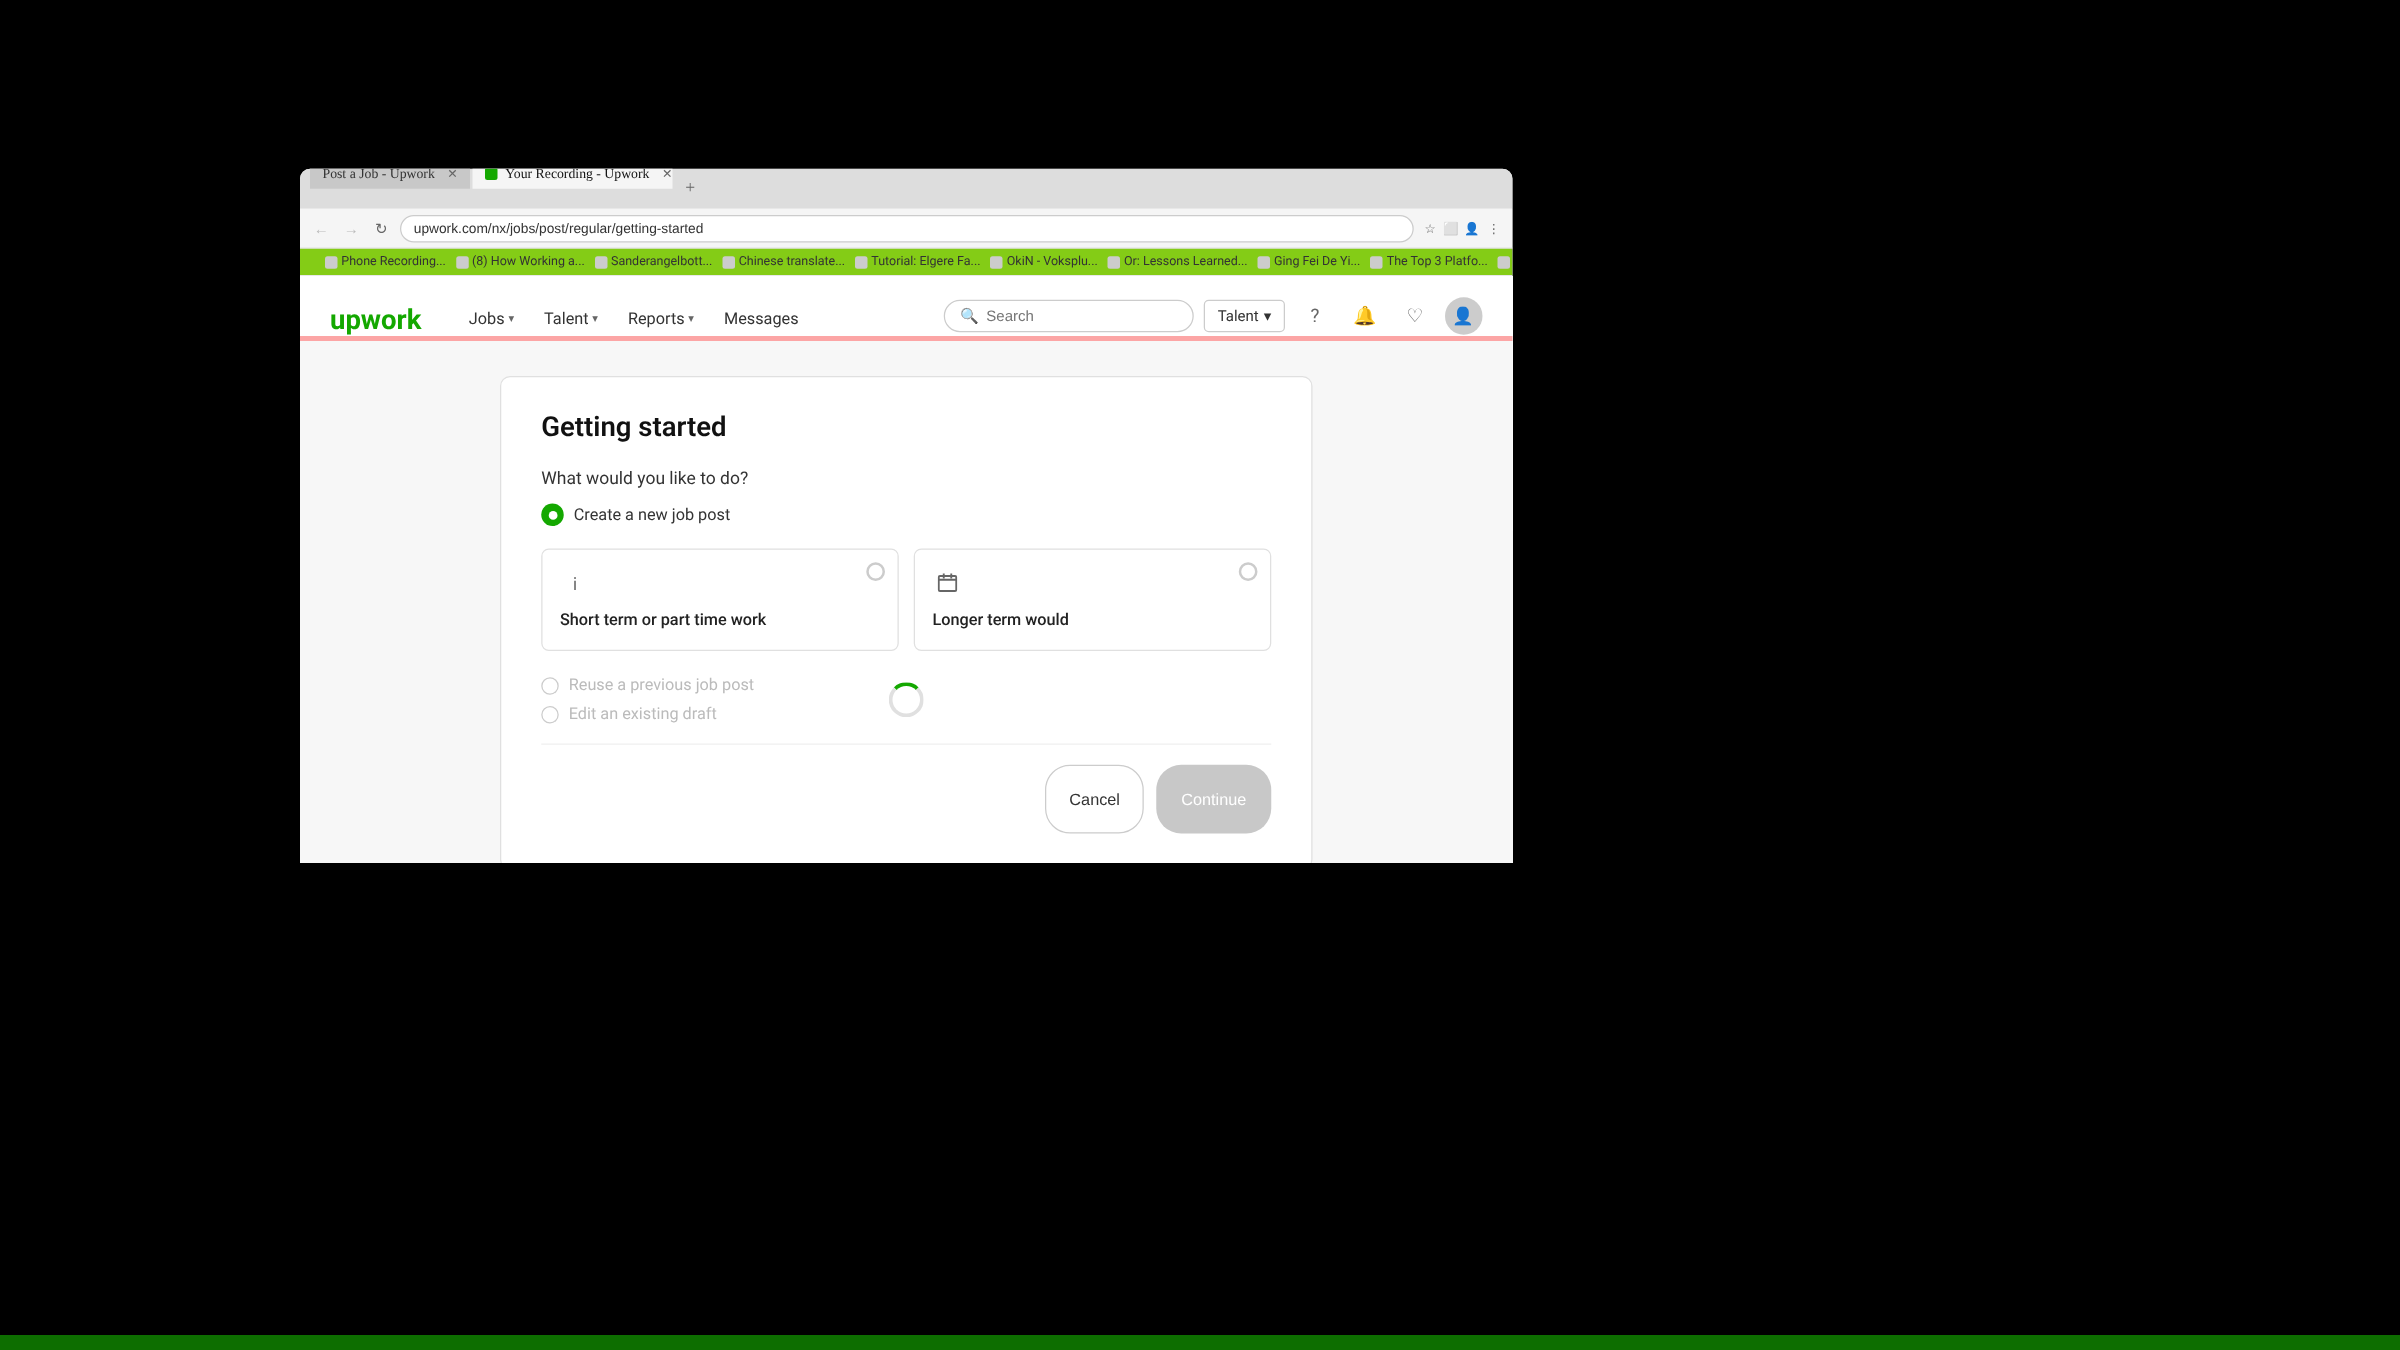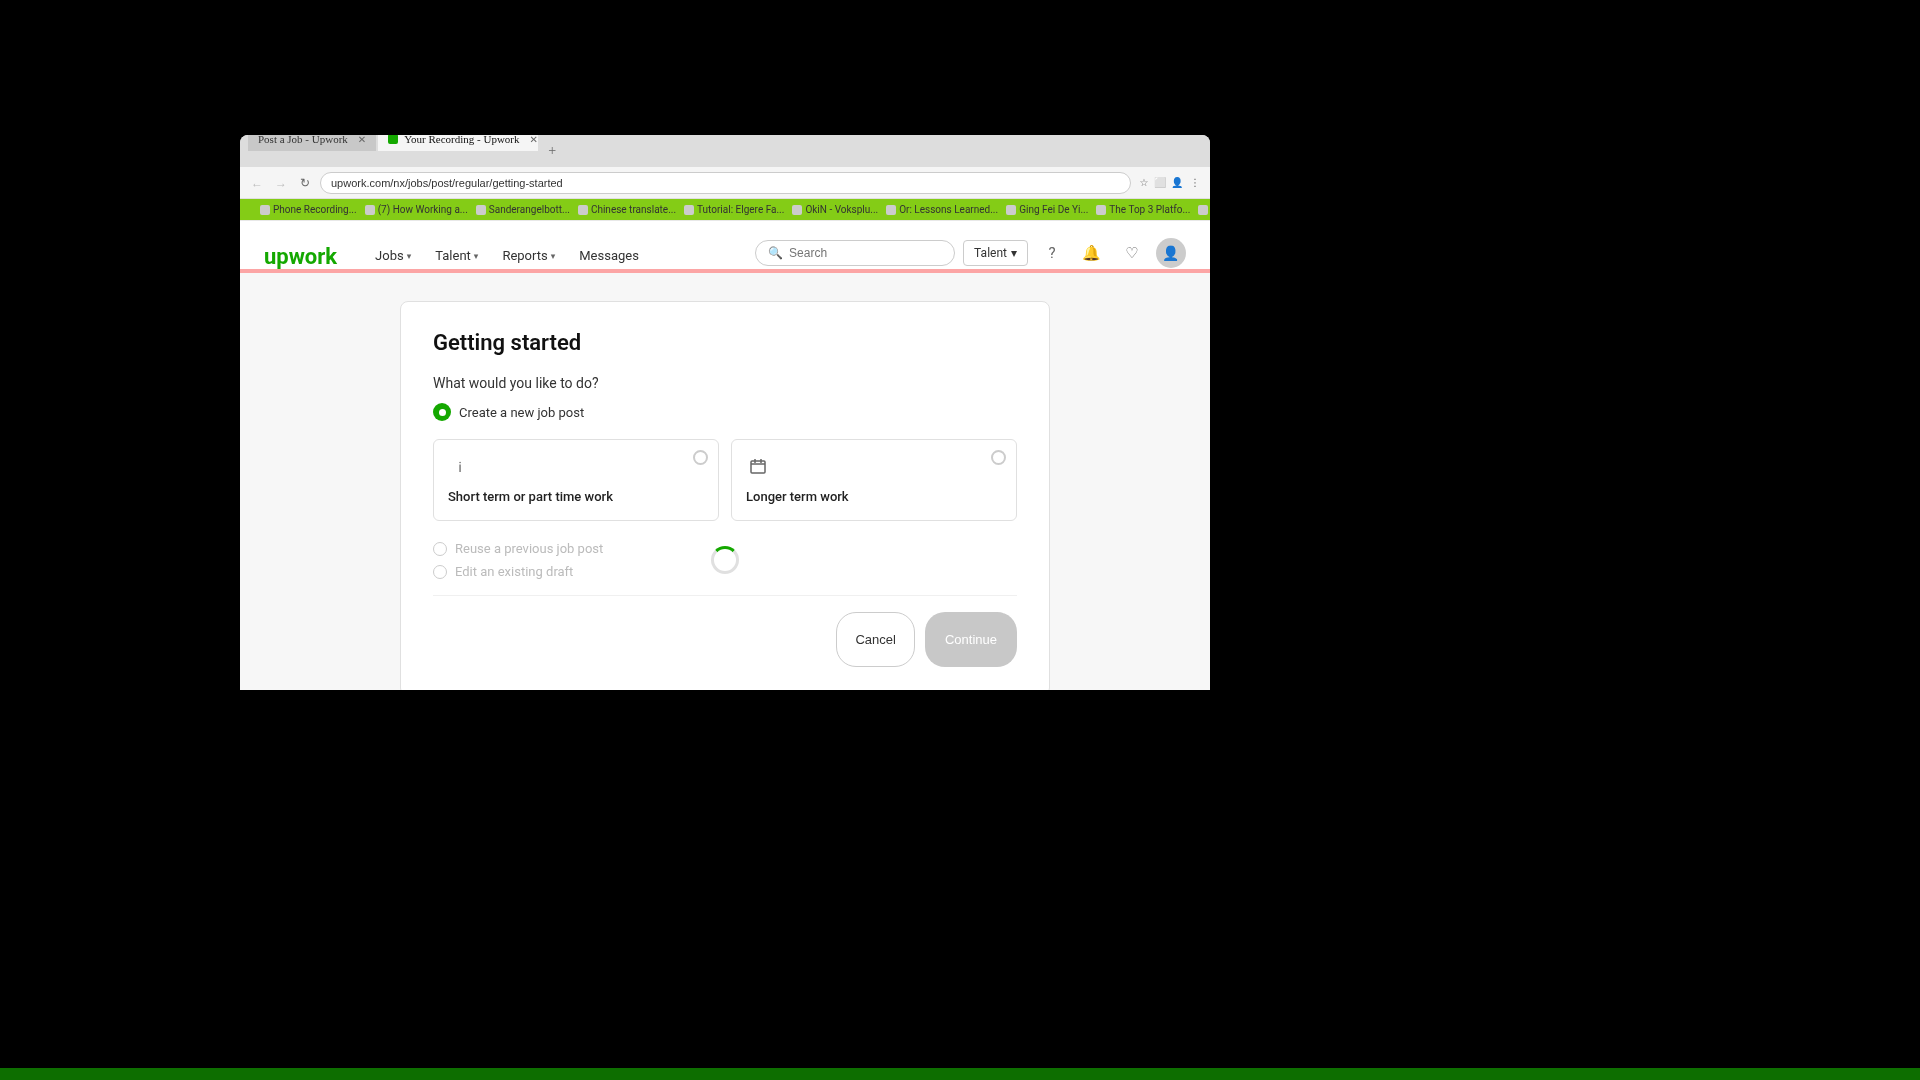--- a/index.html
+++ b/index.html
@@ -507,21 +507,21 @@
     </div>
   </div>
 
   <div class="bookmarks-bar">
     <div class="bookmark-item">
       <div class="bookmark-favicon"></div>
       <span style="font-size:10px;color:#333;">Phone Recording...</span>
     </div>
     <div class="bookmark-item">
       <div class="bookmark-favicon"></div>
-      <span style="font-size:10px;color:#333;">(7) How Working a...</span>
+      <span style="font-size:10px;color:#333;">(8) How Working a...</span>
     </div>
     <div class="bookmark-item">
       <div class="bookmark-favicon"></div>
       <span style="font-size:10px;color:#333;">Sanderangelbott...</span>
     </div>
     <div class="bookmark-item">
       <div class="bookmark-favicon"></div>
       <span style="font-size:10px;color:#333;">Chinese translate...</span>
     </div>
     <div class="bookmark-item">
@@ -623,21 +623,21 @@
           <div class="work-type-card">
             <div class="work-type-radio"></div>
             <div class="work-type-icon">
               <svg width="16" height="16" viewBox="0 0 16 16" fill="none">
                 <rect x="1" y="3" width="14" height="12" rx="1" stroke="#666" stroke-width="1.5" fill="none"></rect>
                 <line x1="1" y1="6" x2="15" y2="6" stroke="#666" stroke-width="1.5"></line>
                 <line x1="5" y1="1" x2="5" y2="5" stroke="#666" stroke-width="1.5"></line>
                 <line x1="11" y1="1" x2="11" y2="5" stroke="#666" stroke-width="1.5"></line>
               </svg>
             </div>
-            <div class="work-type-title">Longer term work</div>
+            <div class="work-type-title">Longer term would</div>
           </div>
         </div>
 
         <div class="other-options">
           <div class="option-row">
             <div class="option-radio"></div>
             <span class="option-label">Reuse a previous job post</span>
           </div>
           <div class="option-row">
             <div class="option-radio"></div>

